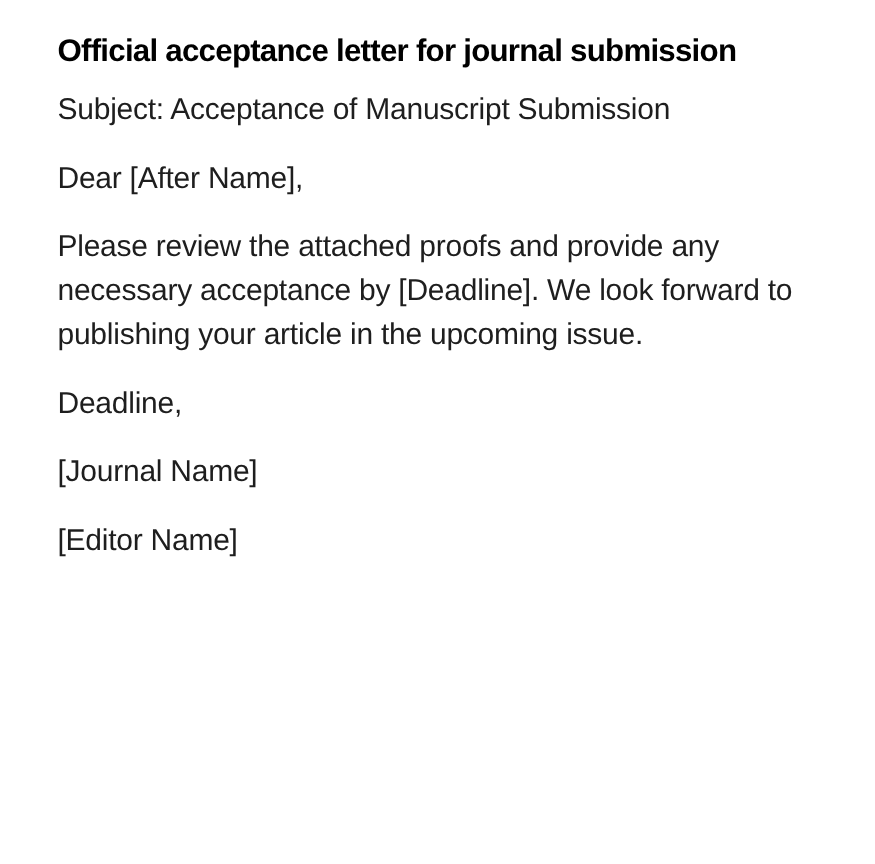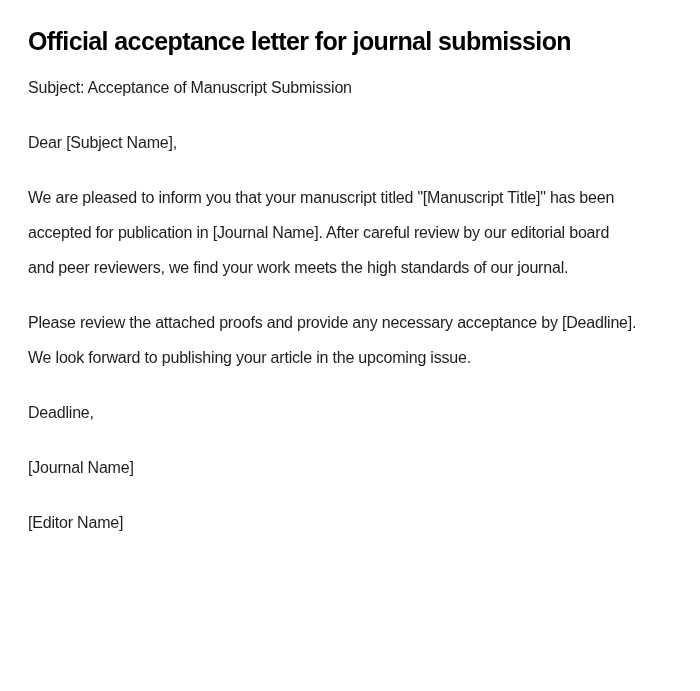--- a/index.html
+++ b/index.html
@@ -9,52 +9,51 @@
   }
   body {
     width: 700px;
     height: 691px;
     overflow: hidden;
     font-family: "Liberation Sans", "DejaVu Sans", sans-serif;
     color: #1a1a1a;
   }
   .letter {
     position: relative;
-    padding: 24px 40px 0 28px;
+    padding: 24px 40px 0 46px;
     box-sizing: border-box;
     width: 700px;
   }
   .title {
     font-size: 25px;
     font-weight: bold;
     color: #000000;
     margin: 0;
     line-height: 34px;
     letter-spacing: -0.6px;
   }
   .para {
-    font-size: 16px;
+    font-size: 24px;
     line-height: 35px;
     margin: 0;
     letter-spacing: -0.2px;
     color: #1e1e1e;
   }
   .subject { margin-top: 12px; }
   .greeting { margin-top: 20px; }
   .body1 { margin-top: 20px; width: 610px; }
   .body2 { margin-top: 20px; width: 610px; }
   .closing { margin-top: 20px; }
   .editor { margin-top: 20px; }
   .journal { margin-top: 20px; }
 </style>
 </head>
 <body>
 
 <div class="letter">
   <h1 class="title">Official acceptance letter for journal submission</h1>
   <p class="para subject">Subject: Acceptance of Manuscript Submission</p>
-  <p class="para greeting">Dear [Subject Name],</p>
-  <p class="para body1">We are pleased to inform you that your manuscript titled "[Manuscript Title]" has been accepted for publication in [Journal Name]. After careful review by our editorial board and peer reviewers, we find your work meets the high standards of our journal.</p>
+  <p class="para greeting">Dear [After Name],</p>
   <p class="para body2">Please review the attached proofs and provide any necessary acceptance by [Deadline]. We look forward to publishing your article in the upcoming issue.</p>
   <p class="para closing">Deadline,</p>
   <p class="para journal">[Journal Name]</p>
   <p class="para editor">[Editor Name]</p>
 </div>
 
 </body></html>

